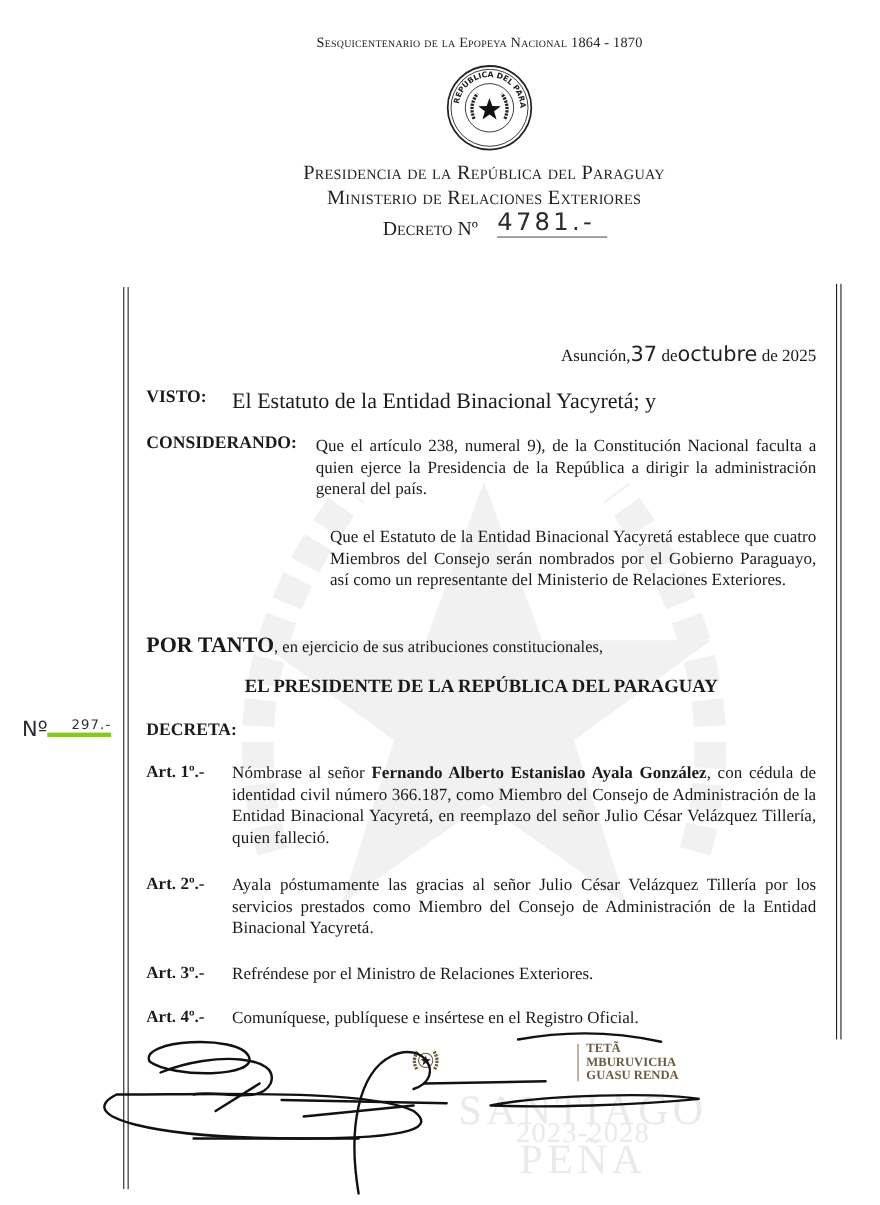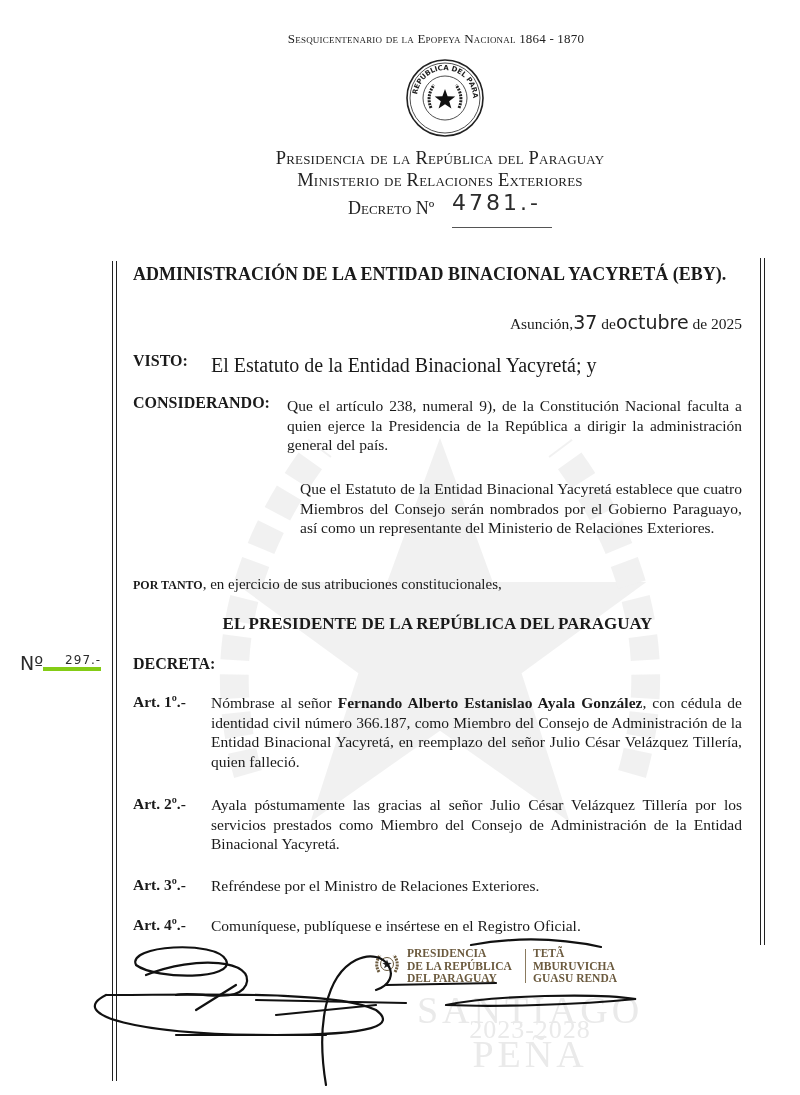--- a/index.html
+++ b/index.html
@@ -7,21 +7,21 @@
 
   .abs { position: absolute; }
 
   
   .sesqui { left: 0; width: 800px; top: 31px; text-align: center; font-size: 13px; font-variant: small-caps; letter-spacing: 0.2px; color: #222; padding-left: 36px; }
   .seal { left: 404px; top: 58px; width: 82px; height: 80px; }
   .pres-line { left: 0; width: 880px; text-align: center; font-variant: small-caps; font-size: 18.5px; color: #222; letter-spacing: 0.2px; }
   .pres1 { top: 148px; }
   .pres2 { top: 170px; }
   .decreto-line { left: 348px; top: 198px; font-variant: small-caps; font-size: 18px; color: #222; }
-  .decreto-num { left: 452px; top: 190px; width: 100px; font-family: "DejaVu Sans", sans-serif; font-size: 22px; color: #2b2b2b; letter-spacing: 3px; border-bottom: 1px solid #555; padding-bottom: 12px; height: 25px; }
+  .decreto-num { left: 452px; top: 190px; width: 100px; font-family: "DejaVu Sans", sans-serif; font-size: 22px; color: #2b2b2b; letter-spacing: 3px; border-bottom: 1px solid #555; padding-bottom: 0px; height: 25px; }
 
   
   .vline { width: 5px; border-left: 1.5px solid #222; border-right: 1.5px solid #222; box-sizing: border-box; }
   .lline { left: 112px; top: 261px; height: 700px; }
   .lline2 { left: 112px; top: 961px; height: 120px; }
   .rline { left: 760px; top: 258px; height: 687px; }
 
   
   .title { left: 133px; top: 263px; width: 609px; font-weight: bold; font-size: 18px; line-height: 22px; text-align: justify; text-align-last: left; }
   .title .l1 { display: block; text-align: justify; text-align-last: justify; }
@@ -32,21 +32,21 @@
   .label { font-weight: bold; font-size: 16px; }
 
   .visto-label { left: 133px; top: 352px; }
   .visto-text { left: 211px; top: 354px; font-size: 20px; }
 
   .cons-label { left: 133px; top: 394px; }
   .cons-p1 { left: 287px; top: 396px; width: 455px; text-align: justify; }
   .cons-p2 { left: 300px; top: 479px; width: 442px; text-align: justify; }
 
   .portanto { left: 133px; top: 576px; font-size: 15px; }
-  .portanto b { font-size: 12px; }
+  .portanto b { font-size: 20px; }
 
   .presidente { left: 133px; width: 609px; top: 614px; text-align: center; font-weight: bold; font-size: 17px; }
   .decreta { left: 133px; width: 609px; top: 655px; text-align: left; font-weight: bold; font-size: 16px; }
 
   .no-side { left: 20px; top: 652px; font-family: "DejaVu Sans", sans-serif; font-size: 19px; color: #2b2b2b; }
   .no-side .num { font-size: 12px; display: inline-block; width: 58px; border-bottom: 4px solid #84cc16; vertical-align: 6px; letter-spacing: 1px; text-align: right; }
 
   .art-label { left: 133px; font-weight: bold; font-size: 15.5px; }
   .art-text { left: 211px; width: 531px; text-align: justify; }
   .a1l { top: 693px; } .a1t { top: 693px; }
@@ -96,21 +96,20 @@
   <polygon points="50,10 61,40 93,40 67,59 77,90 50,71 23,90 33,59 7,40 39,40" fill="#555"></polygon>
   <path d="M10 80 Q0 45 25 12" fill="none" stroke="#555" stroke-width="6" stroke-dasharray="5 3"></path>
   <path d="M90 80 Q100 45 75 12" fill="none" stroke="#555" stroke-width="6" stroke-dasharray="5 3"></path>
 </svg>
 
 <div class="abs vline lline"></div>
 <div class="abs vline lline2"></div>
 <div class="abs vline rline"></div>
 
 <div class="abs title">
-  <span>ADMINISTRACIÓN DE LA ENTIDAD BINACIONAL YACYRETÁ (EBY).</span>
 </div>
 
 <div class="abs place-date">
   <span>Asunción,</span><span class="hand">37</span>
   <span>de</span><span class="hand">octubre</span>
   <span>de 2025</span>
 </div>
 
 <div class="abs label visto-label">VISTO:</div>
 <div class="abs visto-text">El Estatuto de la Entidad Binacional Yacyretá; y</div>
@@ -144,25 +143,20 @@
 <div class="abs wm-text wm1">SANTIAGO PEÑA</div>
 <div class="abs wm-text wm2">2023-2028</div>
 
 <div class="abs stamp">
   <svg class="abs stamp-emblem" viewBox="0 0 28 28">
     <path d="M6 22 Q1 14 7 5" fill="none" stroke="#6b5a3e" stroke-width="3" stroke-dasharray="2 1"></path>
     <path d="M22 22 Q27 14 21 5" fill="none" stroke="#6b5a3e" stroke-width="3" stroke-dasharray="2 1"></path>
     <circle cx="14" cy="14" r="6.5" fill="none" stroke="#6b5a3e" stroke-width="1"></circle>
     <polygon points="14,9.5 15.2,12.8 18.6,12.9 15.9,15 16.9,18.3 14,16.4 11.1,18.3 12.1,15 9.4,12.9 12.8,12.8" fill="#222"></polygon>
   </svg>
-  <div class="abs stamp-col1">
-    <div>PRESIDENCIA</div>
-    <div>DE LA REPÚBLICA</div>
-    <div>DEL PARAGUAY</div>
-  </div>
   <div class="abs stamp-div"></div>
   <div class="abs stamp-col2">
     <div>TETÃ</div>
     <div>MBURUVICHA</div>
     <div>GUASU RENDA</div>
   </div>
 </div>
 
 <svg class="abs signature" viewBox="0 0 600 160">
   <g fill="none" stroke="#111" stroke-width="2.2" stroke-linecap="round">

